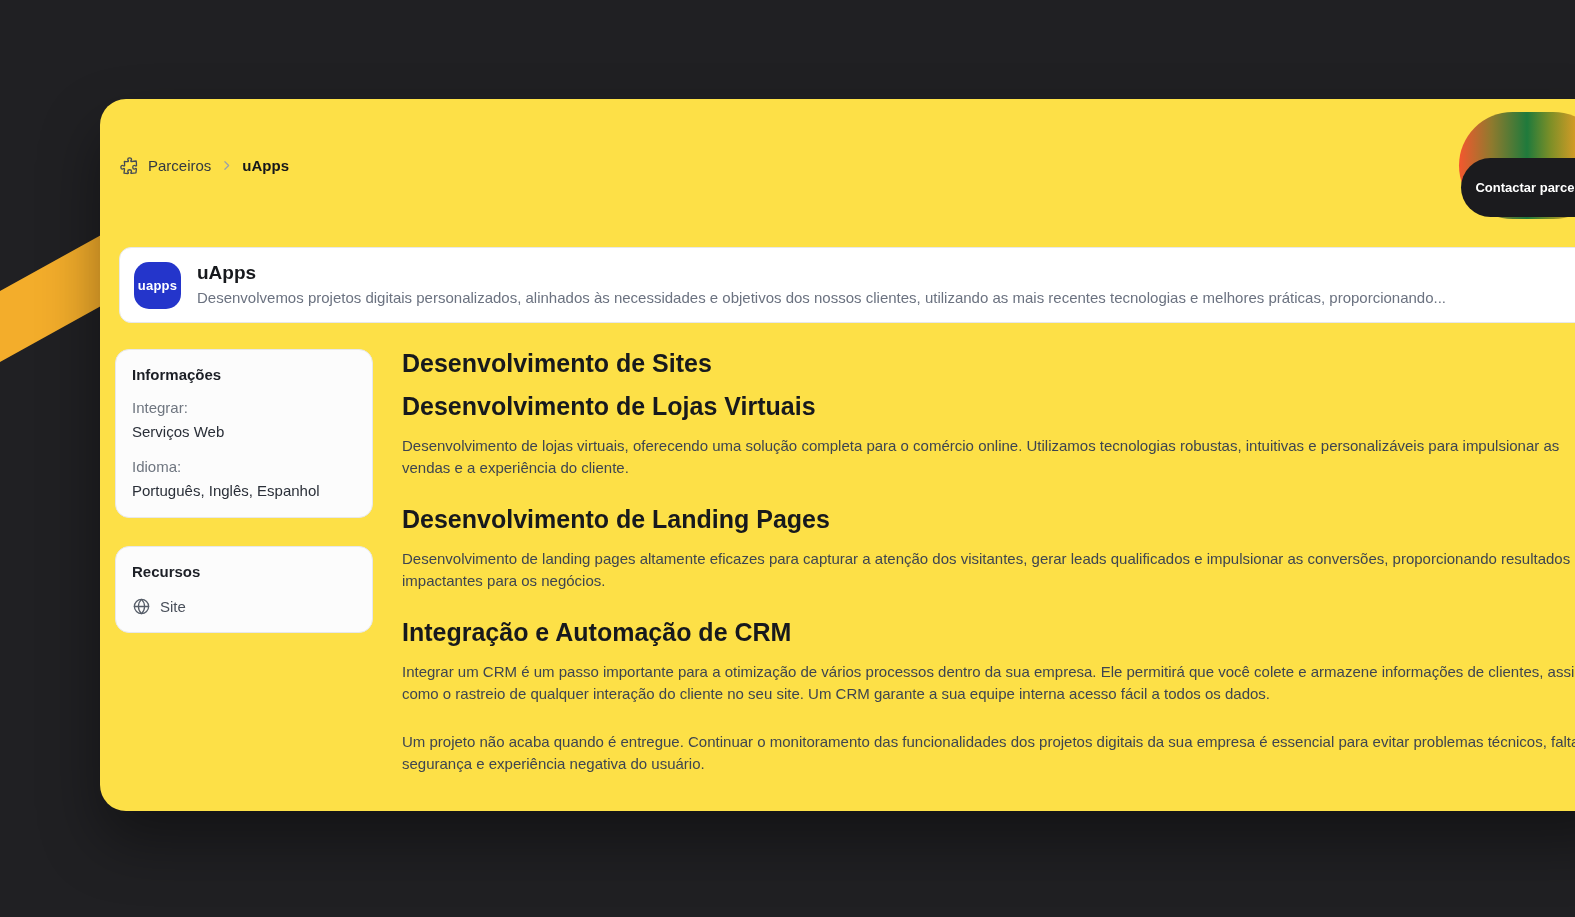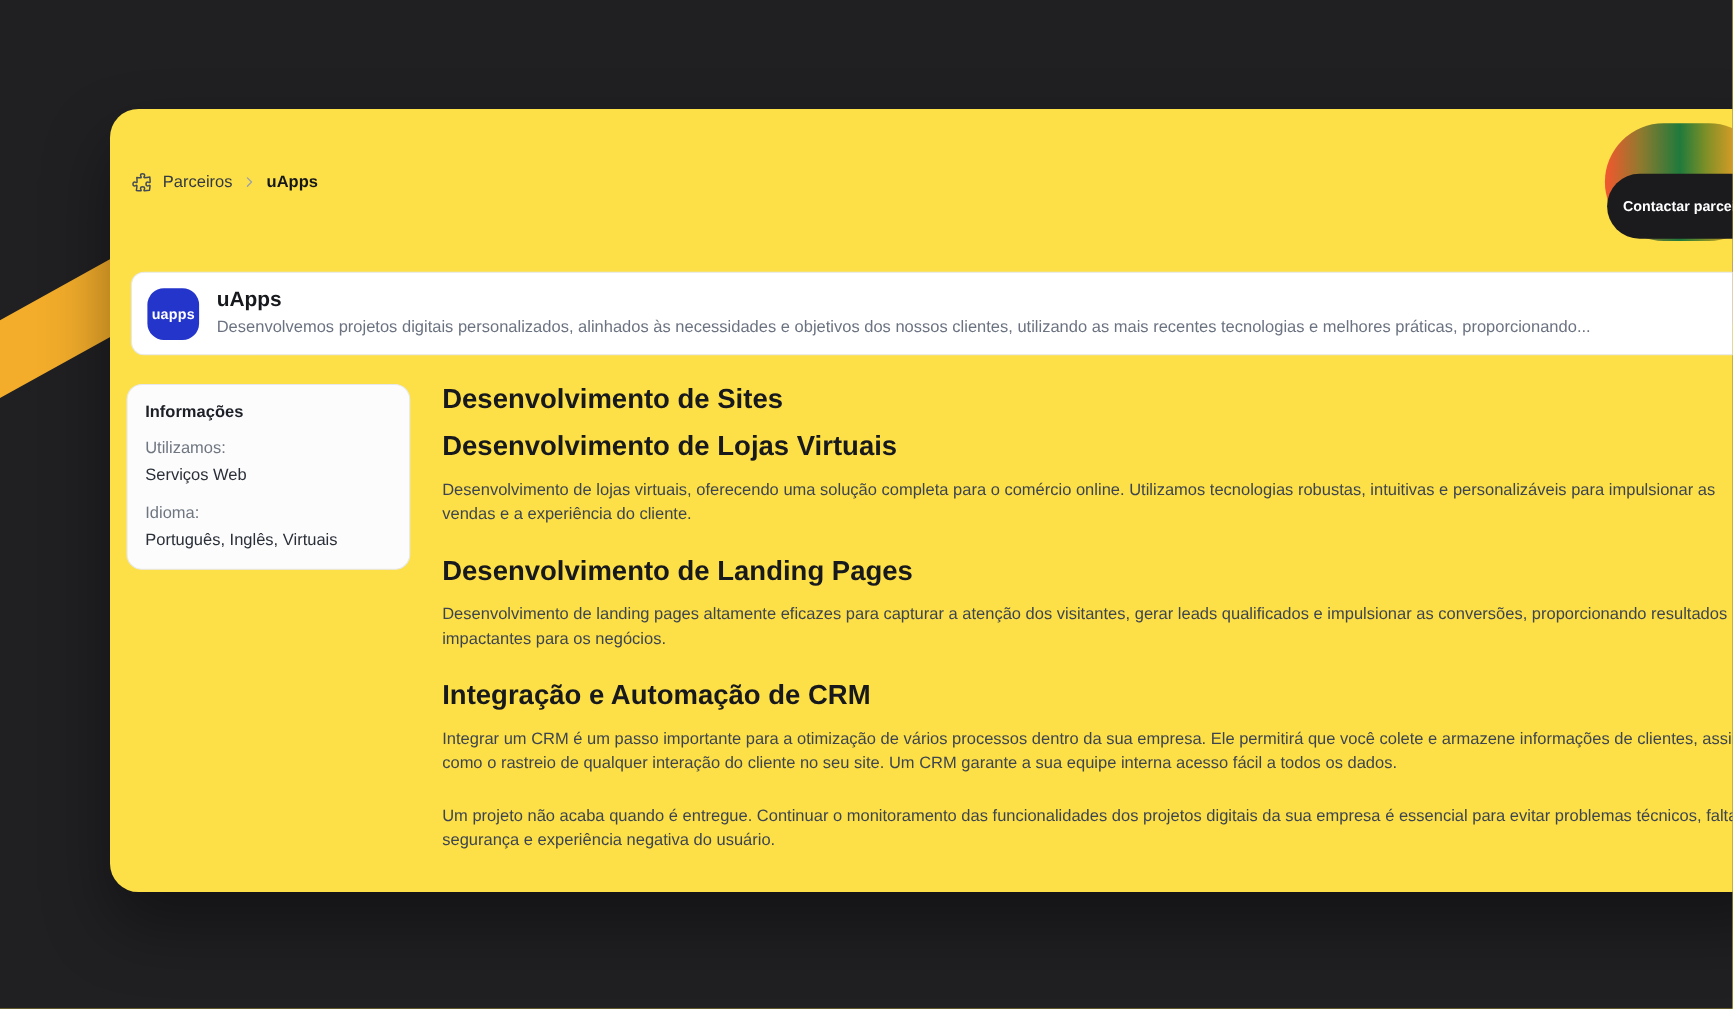--- a/index.html
+++ b/index.html
@@ -134,29 +134,42 @@
       <div class="partner-desc">Desenvolvemos projetos digitais personalizados, alinhados às necessidades e objetivos dos nossos clientes, utilizando as mais recentes tecnologias e melhores práticas, proporcionando...</div>
     </div>
   </div>
 
   <div class="content">
 
     <div class="sidebar">
       <div class="side-card">
         <div class="side-title">Informações</div>
         <div class="field">
-          <div class="field-label">Utilizamos:</div>
+          <div class="field-label">Integrar:</div>
           <div class="field-value">Serviços Web</div>
         </div>
         <div class="field">
           <div class="field-label">Idioma:</div>
-          <div class="field-value">Português, Inglês, Virtuais</div>
+          <div class="field-value">Português, Inglês, Espanhol</div>
         </div>
       </div>
 
+      <div class="side-card">
+        <div class="side-title">Recursos</div>
+        <div class="resource-link">
+          <span class="res-icon">
+            <svg width="19" height="19" viewBox="0 0 24 24" fill="none" stroke="currentColor" stroke-width="1.6" stroke-linecap="round" stroke-linejoin="round">
+              <circle cx="12" cy="12" r="9"></circle>
+              <path d="M3 12h18"></path>
+              <path d="M12 3c2.5 2.4 3.9 5.6 3.9 9s-1.4 6.6-3.9 9c-2.5-2.4-3.9-5.6-3.9-9s1.4-6.6 3.9-9z"></path>
+            </svg>
+          </span>
+          <span class="resource-label">Site</span>
+        </div>
+      </div>
     </div>
 
     <div class="main-col">
       <div class="section">
         <h2>Desenvolvimento de Sites</h2>
       </div>
       <div class="section">
         <h2>Desenvolvimento de Lojas Virtuais</h2>
         <p>Desenvolvimento de lojas virtuais, oferecendo uma solução completa para o comércio online. Utilizamos tecnologias robustas, intuitivas e personalizáveis para impulsionar as vendas e a experiência do cliente.</p>
       </div>

